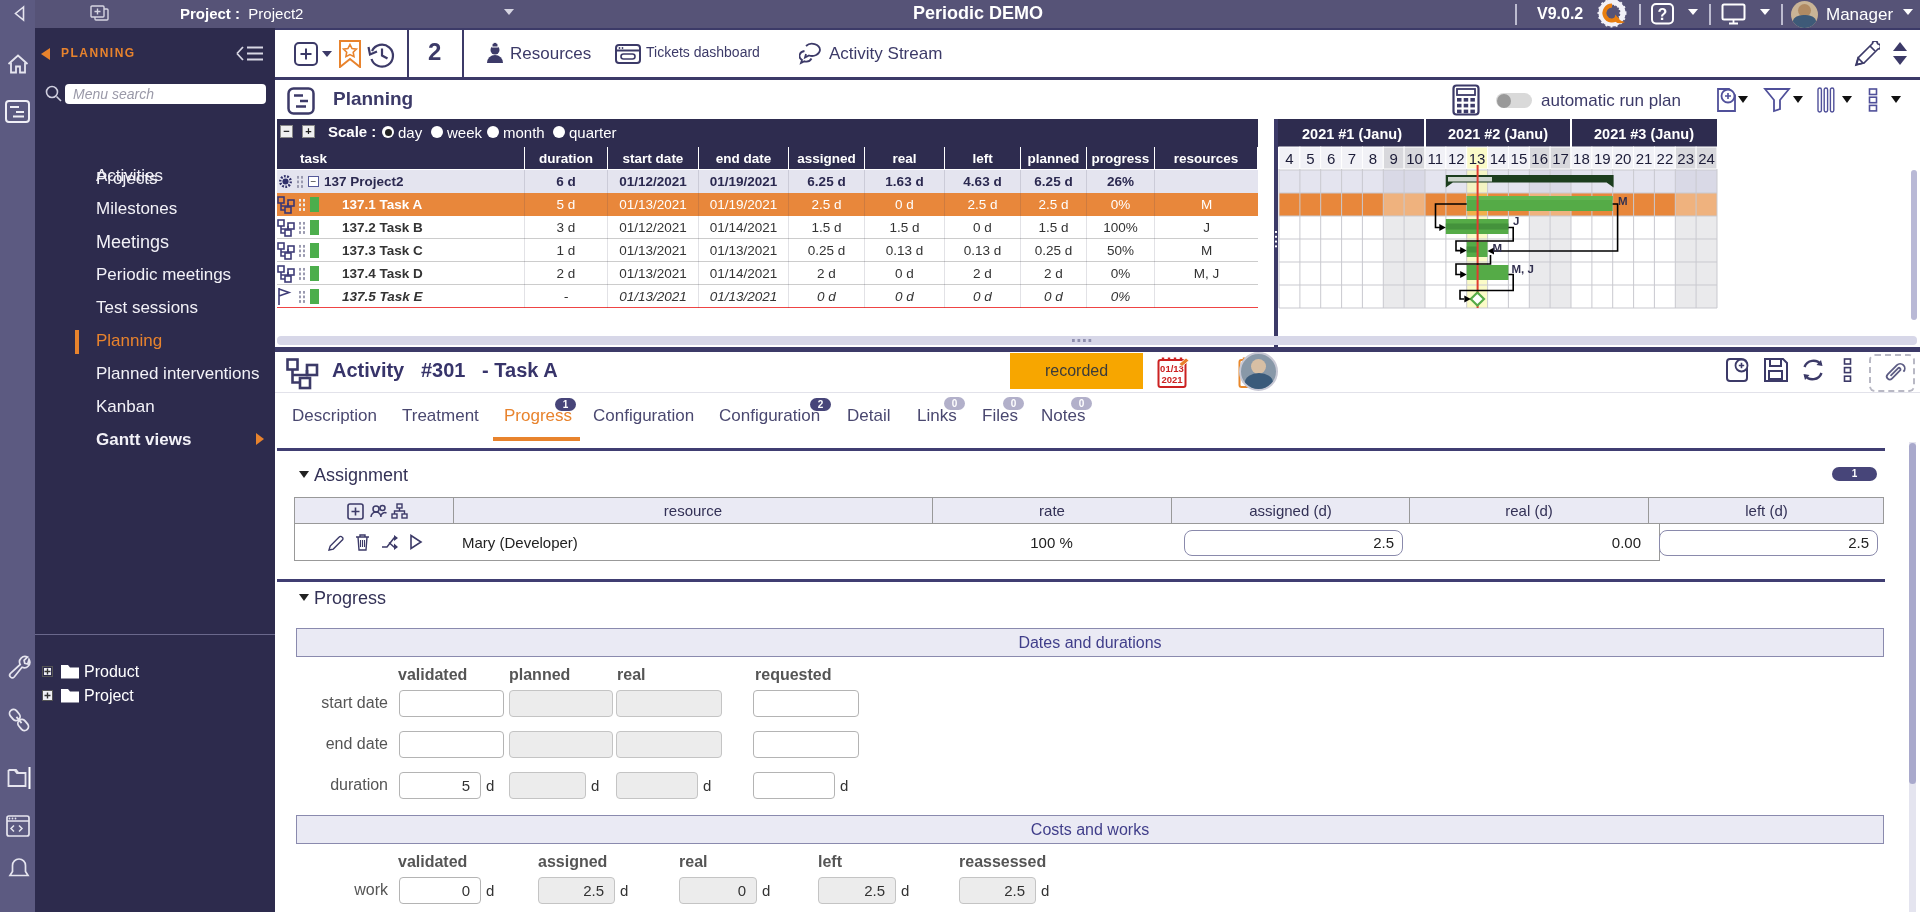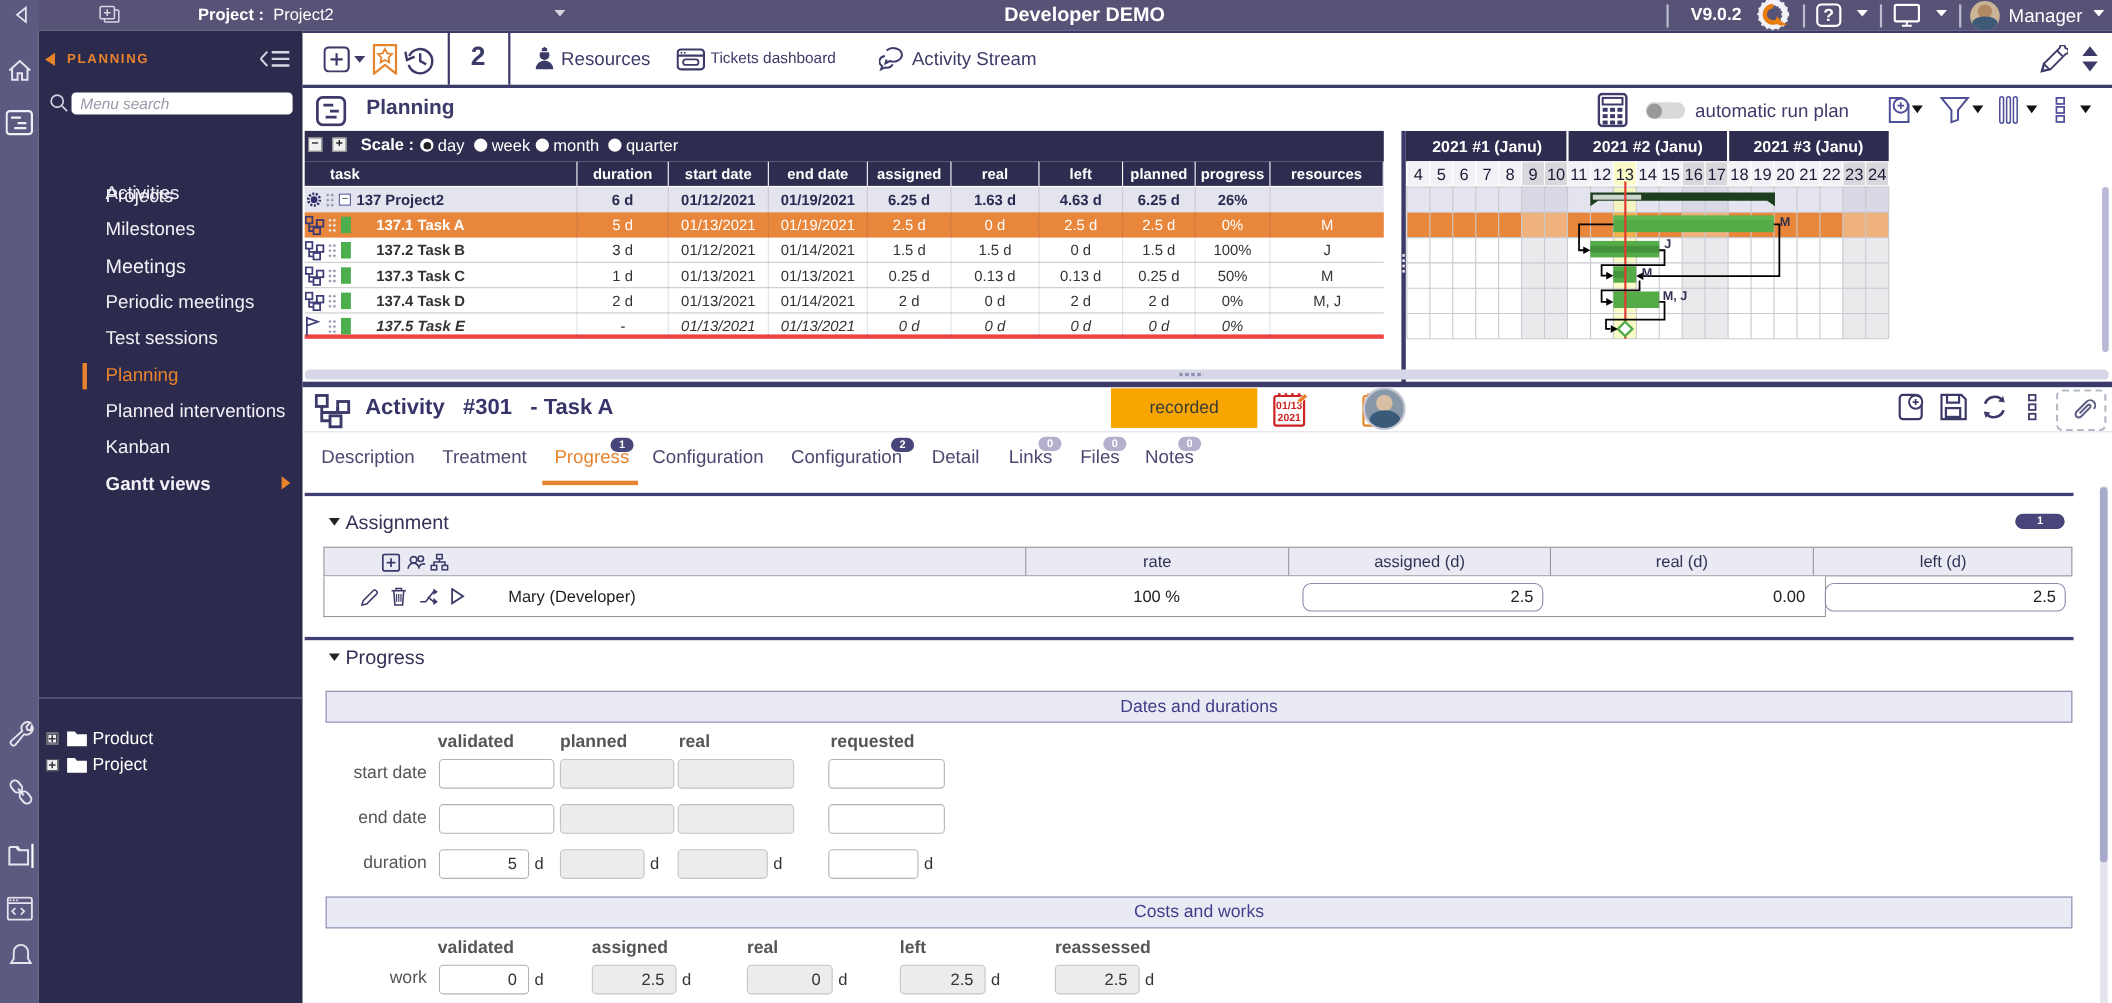--- a/index.html
+++ b/index.html
@@ -14,21 +14,21 @@
 <div class="abs" style="left:0;top:0;width:1920px;height:28px;background:#565377;"></div>
 <div class="abs" style="left:88px;top:3px;">
   <svg width="24" height="22" viewBox="0 0 24 22">
       <rect x="7" y="6" width="13" height="11" rx="1" fill="none" stroke="#d6d5e2" stroke-width="1.4"></rect>
       <rect x="3" y="3" width="13" height="11" rx="1" fill="#565377" stroke="#d6d5e2" stroke-width="1.4"></rect>
       <path d="M9.5 5.5v6M6.5 8.5h6" stroke="#d6d5e2" stroke-width="1.4"></path>
     </svg>
 </div>
 <div class="abs" style="left:180px;top:5px;font-size:15px;font-weight:bold;color:#fff;">Project :&nbsp; <span style="font-weight:normal">Project2</span></div>
 <div class="abs" style="left:504px;top:9px;width:0;height:0;border-left:5px solid transparent;border-right:5px solid transparent;border-top:6px solid #d6d5e2;"></div>
-<div class="abs" style="left:913px;top:3px;font-size:18px;font-weight:bold;color:#fff;">Developer DEMO</div>
+<div class="abs" style="left:913px;top:3px;font-size:18px;font-weight:bold;color:#fff;">Periodic DEMO</div>
 <div class="abs" style="left:1515px;top:4px;width:2px;height:21px;background:#bdbcd0;"></div>
 <div class="abs" style="left:1537px;top:5px;font-size:16px;font-weight:bold;color:#fff;">V9.0.2</div>
 <div class="abs" style="left:1595px;top:0;">
   <svg width="38" height="28" viewBox="0 0 38 28">
     <circle cx="17" cy="13" r="11" fill="none" stroke="#f2f1f7" stroke-width="5"></circle>
     <circle cx="17" cy="13" r="11" fill="none" stroke="#f2f1f7" stroke-width="7" stroke-dasharray="1.6 2.6"></circle>
     <path d="M17 5.5 a7.5 7.5 0 1 0 5.9 12.1" fill="none" stroke="#e87e10" stroke-width="4"></path>
     <path d="M20.5 14.5 q3.5 6.5 9.5 7.5 q-6.5 3 -11.5 -1.5 z" fill="#e87e10"></path>
   </svg>
 </div>
@@ -440,21 +440,21 @@
   <div class="pc c1">2 d</div>
     <div class="pc c2">01/13/2021</div>
     <div class="pc c3">01/14/2021</div>
   <div class="pc c4">2 d</div>
     <div class="pc c5">0 d</div>
     <div class="pc c6">2 d</div>
   <div class="pc c7">2 d</div>
     <div class="pc c8">0%</div>
     <div class="pc c9">M, J</div>
 </div>
-<div class="prow" style="top:285px;border-bottom:4px solid #ef4444;font-style:italic;">
+<div class="prow" style="top:285px;border-bottom:1px solid #ef4444;font-style:italic;">
   <div class="pc c0">
     <svg class="org" width="16" height="19" viewBox="0 0 16 19">
         <path d="M2 1 v17 M2 2 l10 3.5 l-10 3.5" fill="none" stroke="#3f3d78" stroke-width="1.6"></path>
       </svg>
     <span class="dots" style="margin-left:5px;"></span>
     <span class="gsq"></span>
       <span class="tt">137.5 Task E</span>
   </div>
   <div class="pc c1">-</div>
     <div class="pc c2">01/13/2021</div>
@@ -709,20 +709,21 @@
       <path d="M12 12.5 a4 4 0 0 1 5.5 -2.5" fill="none" stroke="#3c3a68" stroke-width="1.5"></path>
     </svg>
   <svg style="position:absolute;left:96px;top:5px;" width="17" height="17" viewBox="0 0 17 17">
       <g fill="none" stroke="#3c3a68" stroke-width="1.4">
         <rect x="6" y="1" width="5" height="4"></rect>
         <rect x="1" y="11" width="5" height="4"></rect>
         <rect x="11" y="11" width="5" height="4"></rect>
         <path d="M8.5 5 v3 M3.5 11 v-3 h10 v3"></path>
       </g>
     </svg>
+  <div class="abs" style="left:158px;top:0;width:479px;height:25px;display:flex;align-items:center;justify-content:center;font-size:15px;color:#333156;border-left:1px solid #999;">resource</div>
   <div class="abs" style="left:637px;top:0;width:239px;height:25px;display:flex;align-items:center;justify-content:center;font-size:15px;color:#333156;border-left:1px solid #999;">rate</div>
   <div class="abs" style="left:876px;top:0;width:238px;height:25px;display:flex;align-items:center;justify-content:center;font-size:15px;color:#333156;border-left:1px solid #999;">assigned (d)</div>
   <div class="abs" style="left:1114px;top:0;width:239px;height:25px;display:flex;align-items:center;justify-content:center;font-size:15px;color:#333156;border-left:1px solid #999;">real (d)</div>
   <div class="abs" style="left:1353px;top:0;width:236px;height:25px;display:flex;align-items:center;justify-content:center;font-size:15px;color:#333156;border-left:1px solid #999;">left (d)</div>
 </div>
 <div class="abs" style="left:294px;top:524px;width:1366px;height:37px;background:#fff;border:1px solid #999;border-top:none;">
   <svg style="position:absolute;left:33px;top:10px;" width="17" height="17" viewBox="0 0 17 17">
       <path d="M1 16 l1.2 -4 l9 -9 a1.8 1.8 0 0 1 2.8 0 l0.3 0.3 a1.8 1.8 0 0 1 0 2.8 l-9 9 z" fill="none" stroke="#3c3a68" stroke-width="1.4"></path>
     </svg>
   <svg style="position:absolute;left:60px;top:9px;" width="15" height="18" viewBox="0 0 15 18">

